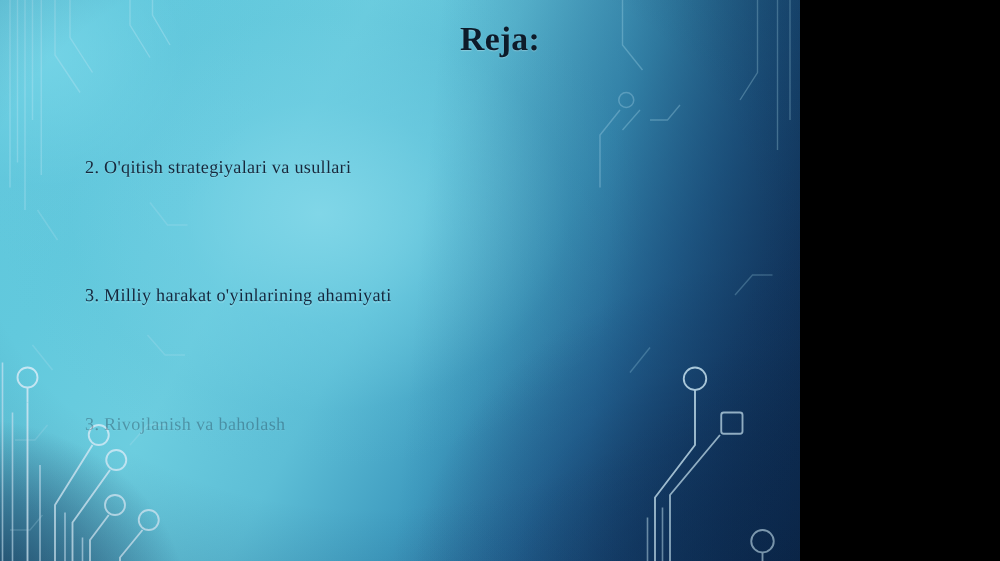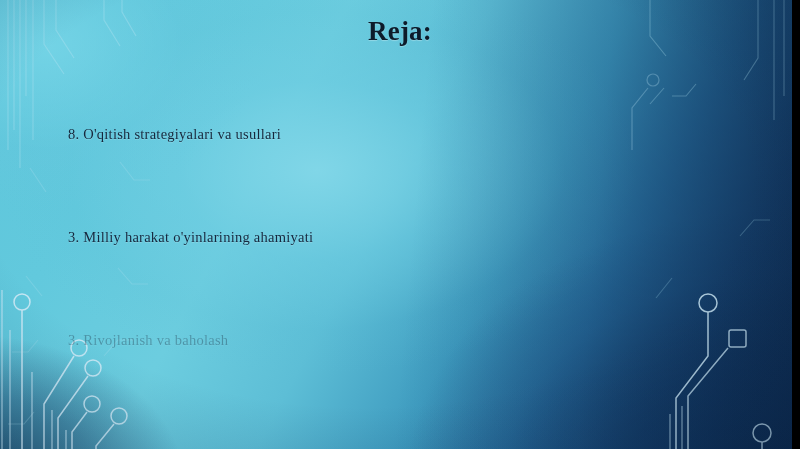--- a/index.html
+++ b/index.html
@@ -2,21 +2,21 @@
 <html><head>
 <meta charset="utf-8">
 <style>
   html, body {
     margin: 0;
     padding: 0;
     background: #000;
   }
   #slide {
     position: relative;
-    width: 792px;
+    width: 640px;
     height: 449px;
     overflow: hidden;
     font-family: "Liberation Serif", "DejaVu Serif", serif;
     background: #3fbcd4;
   }
 
   
   .bg-layer {
     position: absolute;
     inset: 0;
@@ -212,19 +212,19 @@
     <g fill="none" stroke="#b7def0" stroke-width="1.2" opacity="0.30">
       <path d="M20 150 L20 108 L36 88"></path>
       <circle cx="41" cy="80" r="6"></circle>
     </g>
   </svg>
 
   <div class="bg-layer bg-vignette"></div>
 
   <div class="title">Reja:</div>
 
-  <div class="body-line line-1">8. O'qitish strategiyalari va usullari</div>
+  <div class="body-line line-1">2. O'qitish strategiyalari va usullari</div>
 
   <div class="body-line line-2">3. Milliy harakat o'yinlarining ahamiyati</div>
 
   <div class="body-line line-3">3. Rivojlanish va baholash</div>
 
 </div>
 
 </body></html>

